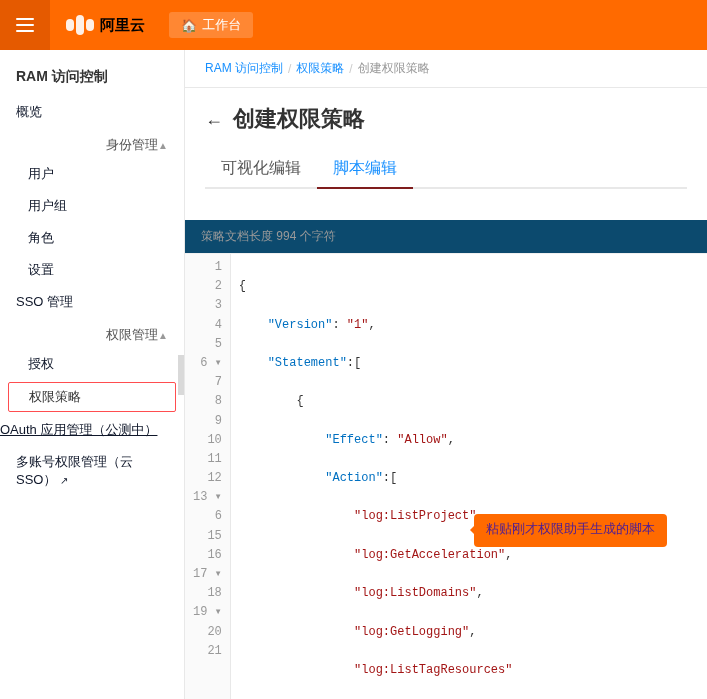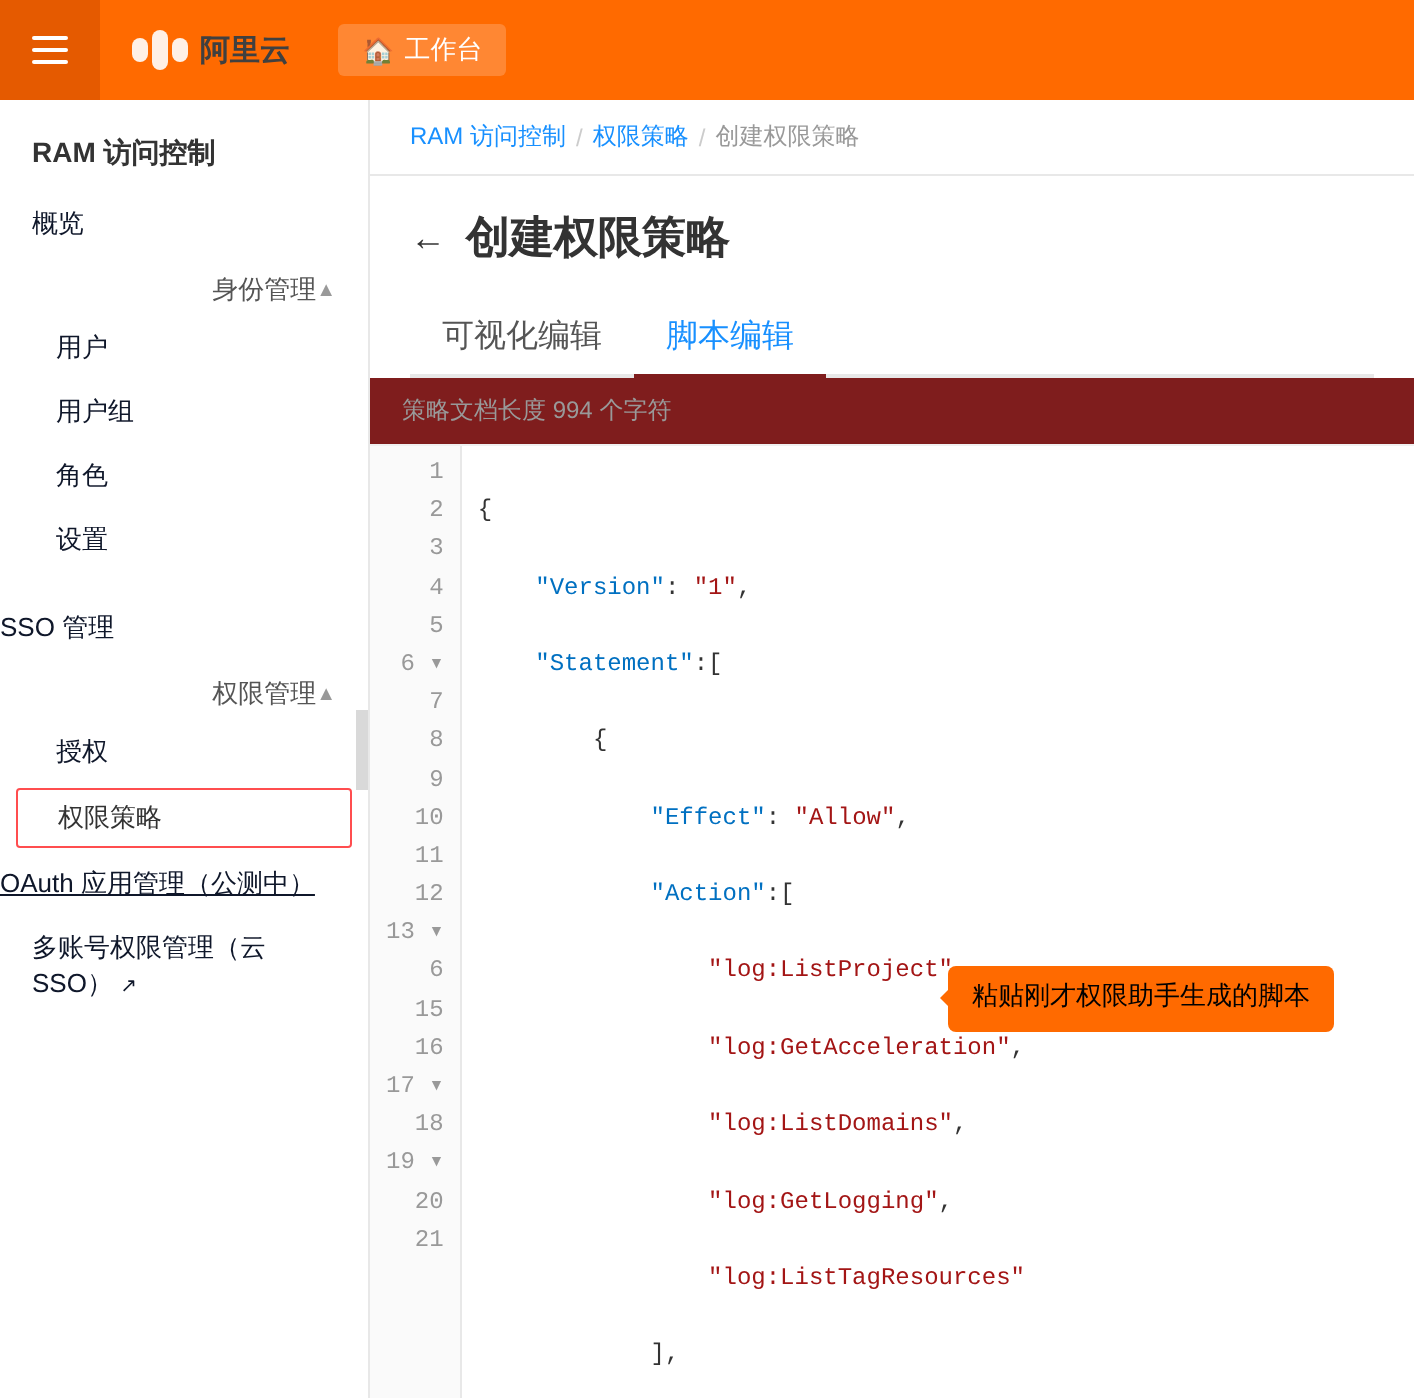--- a/index.html
+++ b/index.html
@@ -32,21 +32,21 @@
       width: 18px;
       height: 2px;
       background: white;
       border-radius: 1px;
     }
     .top-nav-logo {
       display: flex;
       align-items: center;
       padding: 0 16px;
       gap: 6px;
-      color: #404040;
+      color: #000000;
       font-size: 15px;
       font-weight: bold;
     }
     .top-nav-breadcrumb {
       display: flex;
       align-items: center;
       margin-left: 8px;
       padding: 4px 12px;
       background: rgba(255,255,255,0.2);
       border-radius: 3px;
@@ -164,21 +164,22 @@
     .code-section {
       background: white;
       margin: 0;
       flex: 1;
     }
     .code-info-bar {
       padding: 8px 16px;
       color: #999;
       font-size: 12px;
       border-bottom: 1px solid #f0f0f0;
-      background: #7f1d1d;
+      background: #0c4a6e;
+      margin-top: 31px;
     }
     .code-editor {
       display: flex;
       font-family: "Courier New", monospace;
       font-size: 12px;
       line-height: 1.6;
       background: white;
       position: relative;
     }
     .line-numbers {
@@ -200,21 +201,21 @@
     }
     .code-line { line-height: 1.6; }
     .code-key { color: #0070c1; }
     .code-string { color: #a31515; }
 
     .annotation-bubble {
       position: absolute;
       right: 40px;
       top: 260px;
       background: #ff6a00;
-      color: #000000;
+      color: #4c1d95;
       padding: 6px 12px;
       border-radius: 4px;
       font-size: 13px;
       white-space: nowrap;
       pointer-events: none;
     }
     .annotation-bubble::before {
       content: '';
       position: absolute;
       left: -8px;
@@ -280,21 +281,21 @@
 
     <div class="sidebar-section-title">
       <span>身份管理</span>
       <span class="sidebar-collapse-icon">▲</span>
     </div>
     <div class="sidebar-item">用户</div>
     <div class="sidebar-item">用户组</div>
     <div class="sidebar-item">角色</div>
     <div class="sidebar-item">设置</div>
 
-    <div class="sidebar-item" style="padding-left:0;margin-top:12px;">SSO 管理</div>
+    <div class="sidebar-item" style="padding-left:16px;">SSO 管理</div>
 
     <div class="sidebar-section-title">
       <span>权限管理</span>
       <span class="sidebar-collapse-icon">▲</span>
     </div>
     <div class="sidebar-item">授权</div>
     <div class="sidebar-item" style="border: 1.5px solid #ff4d4f; color:#333; margin:2px 8px; padding:5px 8px 5px 20px; border-radius:2px; background:white;">
       权限策略
     </div>
 

